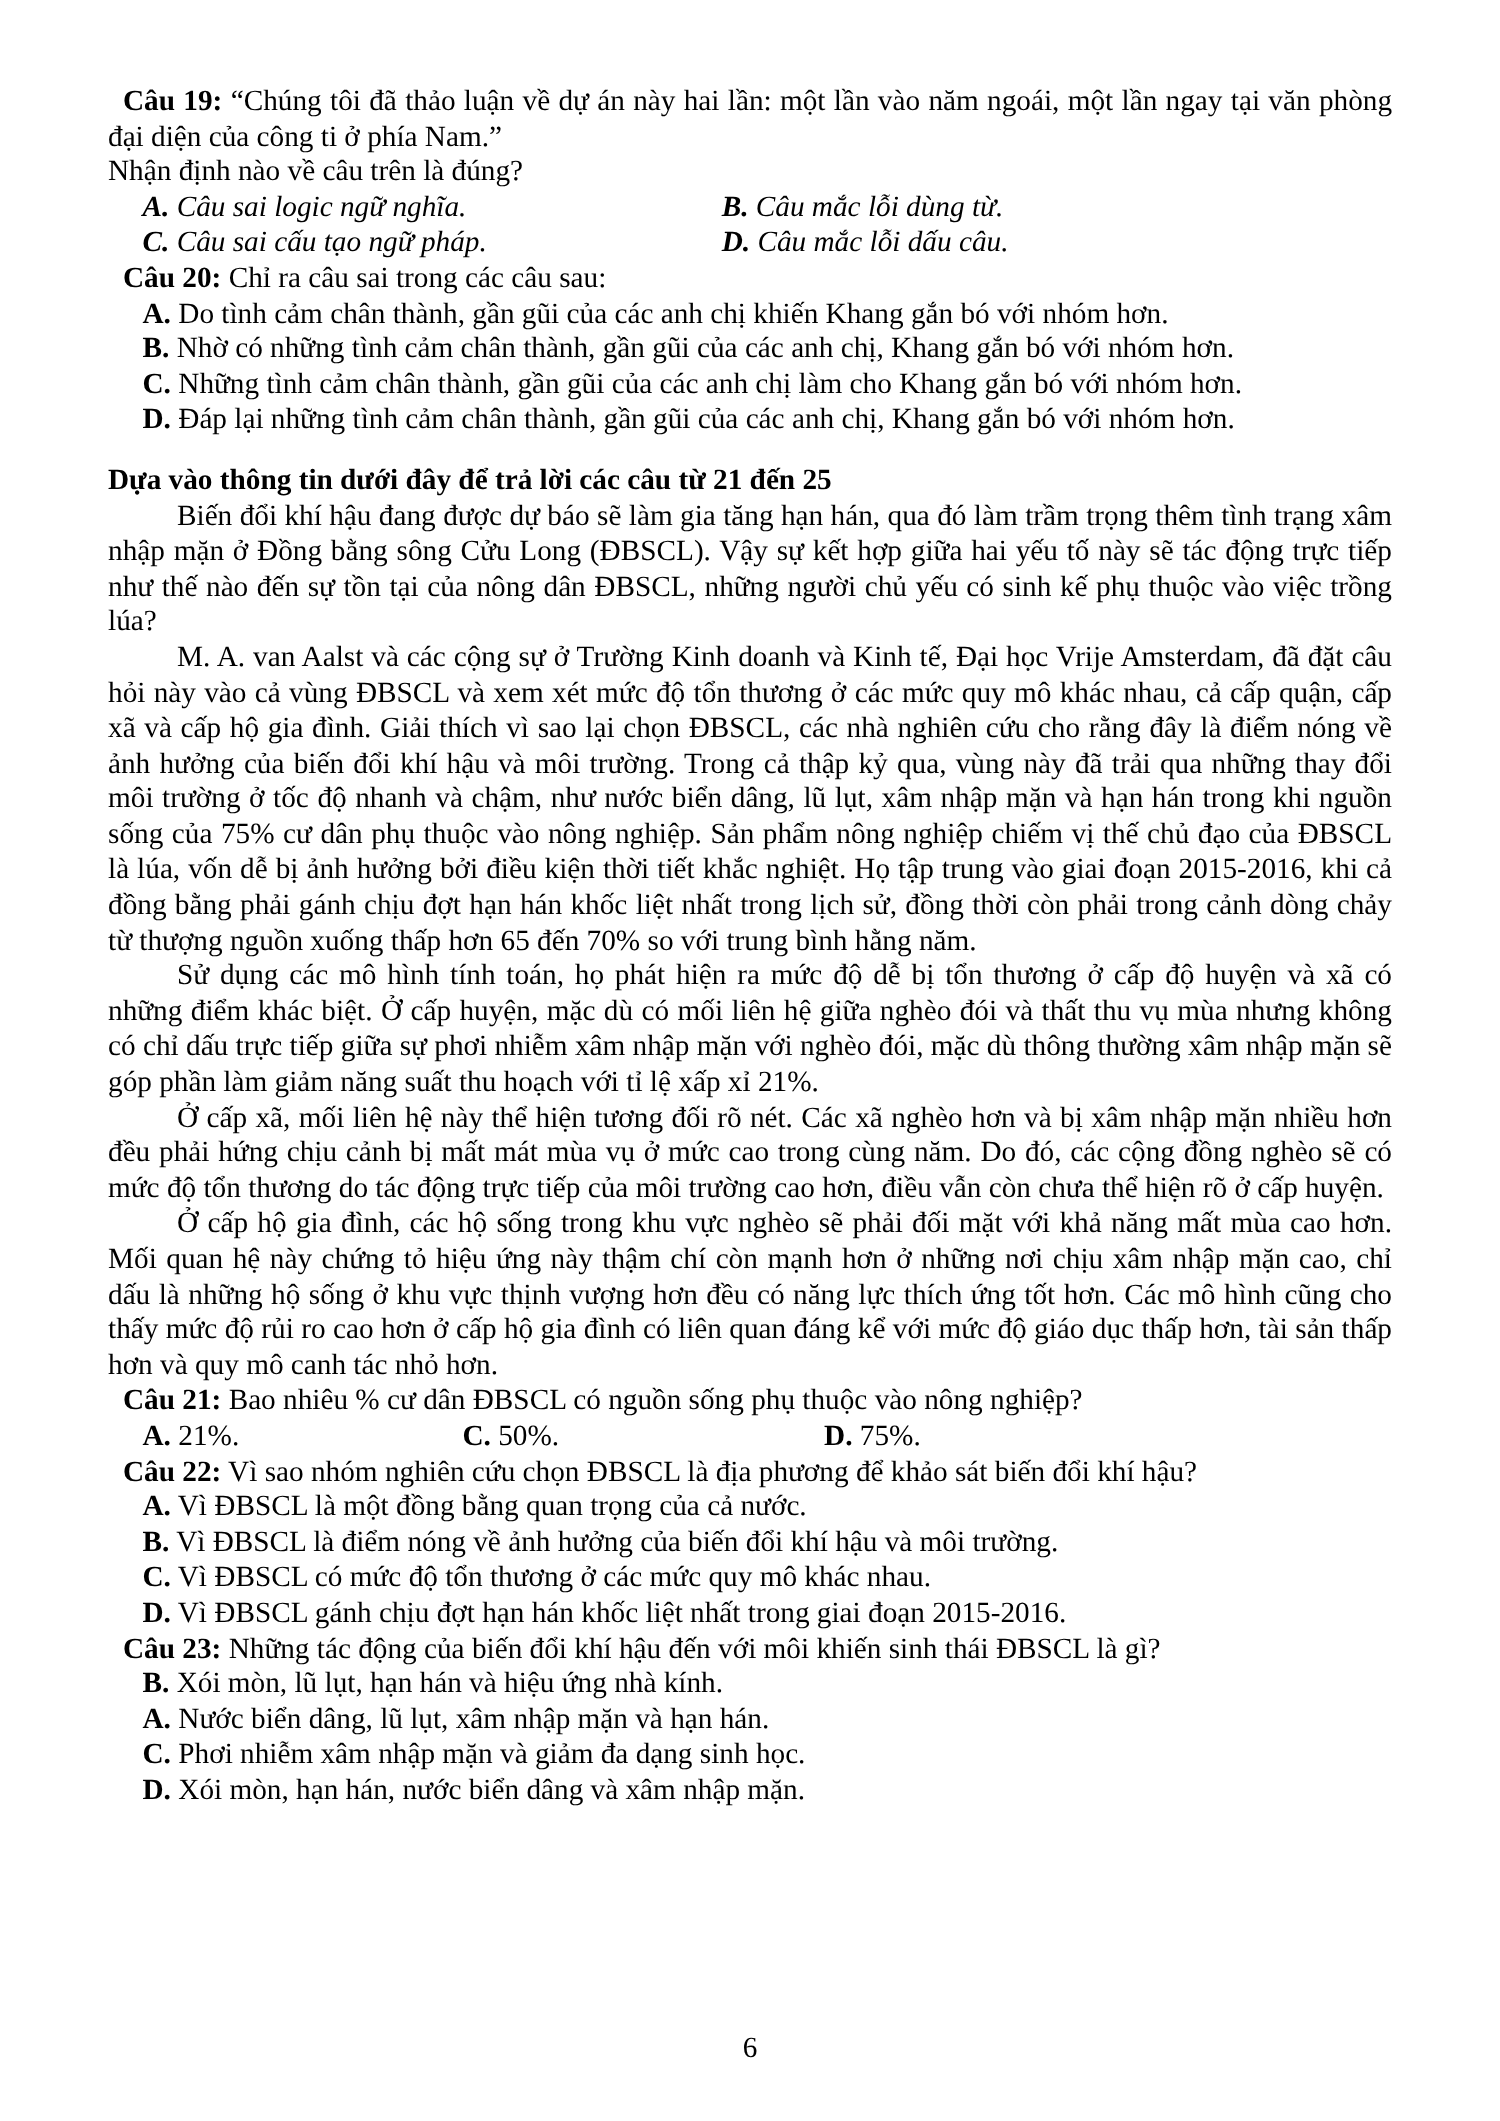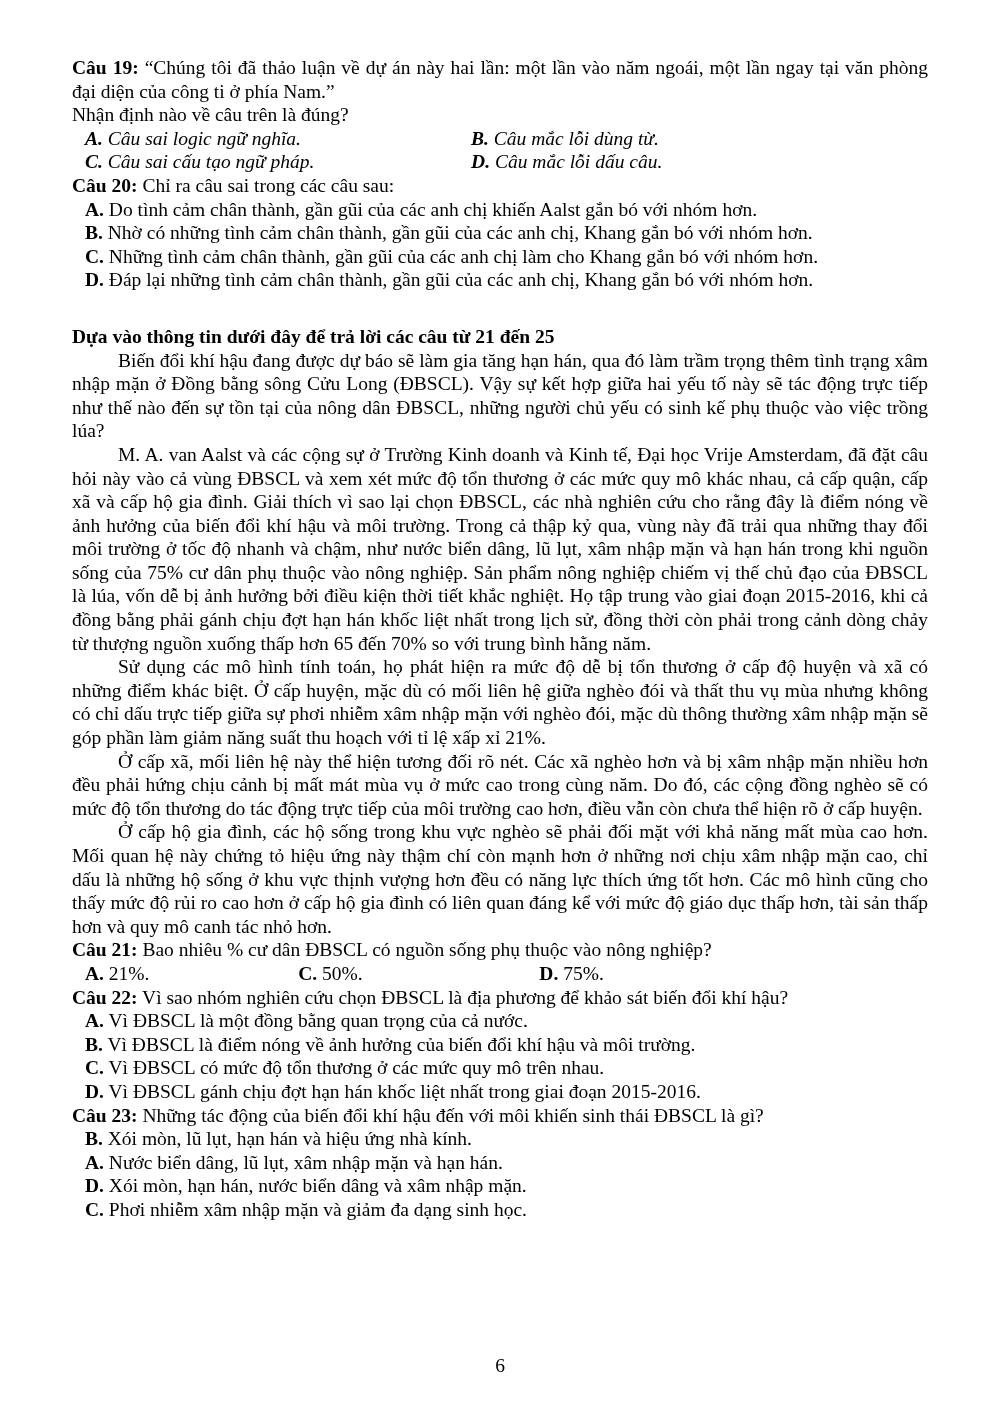--- a/index.html
+++ b/index.html
@@ -7,37 +7,37 @@
     width: 1000px; height: 1414px;
     background: #ffffff;
     color: #000000;
     font-family: "Liberation Serif", "DejaVu Serif", serif;
     font-size: 19.5px;
     line-height: 23.6px;
     position: relative;
   }
   .page { padding: 56px 72px 0 72px; }
   p { margin: 0; }
-  b, .bold { font-weight: bold; }
+  b, .bold { font-weight: bold; margin-left: 10px; }
   .just { text-align: justify; }
   .opt-indent { padding-left: 13px; }
   .opts2 {
     display: grid;
     grid-template-columns: 45.8% 1fr;
     padding-left: 13px;
     font-style: italic;
   }
   .opts4 {
     display: grid;
     grid-template-columns: 25.3% 28.6% 27.4% 1fr;
     padding-left: 13px;
   }
   .section-heading {
     font-weight: bold;
-    margin-top: 33px;
+    margin-top: 17px;
   }
   .para {
     text-align: justify;
     text-indent: 46px;
   }
   .attribution {
     text-align: right;
   }
   .page-number {
     position: absolute;
@@ -59,21 +59,21 @@
       <p><b>A.</b> <span>Câu sai logic ngữ nghĩa.</span></p>
       <p><b>B.</b> <span>Câu mắc lỗi dùng từ.</span></p>
       <p><b>C.</b> <span>Câu sai cấu tạo ngữ pháp.</span></p>
       <p><b>D.</b> <span>Câu mắc lỗi dấu câu.</span></p>
     </div>
   </div>
 
   <div>
     <p><b>Câu 20:</b> <span>Chỉ ra câu sai trong các câu sau:</span></p>
     <div class="opt-indent">
-      <p><b>A.</b> <span>Do tình cảm chân thành, gần gũi của các anh chị khiến Aalst gắn bó với nhóm hơn.</span></p>
+      <p><b>A.</b> <span>Do tình cảm chân thành, gần gũi của các anh chị khiến Khang gắn bó với nhóm hơn.</span></p>
       <p><b>B.</b> <span>Nhờ có những tình cảm chân thành, gần gũi của các anh chị, Khang gắn bó với nhóm hơn.</span></p>
       <p><b>C.</b> <span>Những tình cảm chân thành, gần gũi của các anh chị làm cho Khang gắn bó với nhóm hơn.</span></p>
       <p><b>D.</b> <span>Đáp lại những tình cảm chân thành, gần gũi của các anh chị, Khang gắn bó với nhóm hơn.</span></p>
     </div>
   </div>
 
   <div>
     <p class="section-heading">Dựa vào thông tin dưới đây để trả lời các câu từ 21 đến 25</p>
     <p class="para">Biến đổi khí hậu đang được dự báo sẽ làm gia tăng hạn hán, qua đó làm trầm trọng thêm tình trạng xâm nhập mặn ở Đồng bằng sông Cửu Long (ĐBSCL). Vậy sự kết hợp giữa hai yếu tố này sẽ tác động trực tiếp như thế nào đến sự tồn tại của nông dân ĐBSCL, những người chủ yếu có sinh kế phụ thuộc vào việc trồng lúa?</p>
     <p class="para">M. A. van Aalst và các cộng sự ở Trường Kinh doanh và Kinh tế, Đại học Vrije Amsterdam, đã đặt câu hỏi này vào cả vùng ĐBSCL và xem xét mức độ tổn thương ở các mức quy mô khác nhau, cả cấp quận, cấp xã và cấp hộ gia đình. Giải thích vì sao lại chọn ĐBSCL, các nhà nghiên cứu cho rằng đây là điểm nóng về ảnh hưởng của biến đổi khí hậu và môi trường. Trong cả thập kỷ qua, vùng này đã trải qua những thay đổi môi trường ở tốc độ nhanh và chậm, như nước biển dâng, lũ lụt, xâm nhập mặn và hạn hán trong khi nguồn sống của 75% cư dân phụ thuộc vào nông nghiệp. Sản phẩm nông nghiệp chiếm vị thế chủ đạo của ĐBSCL là lúa, vốn dễ bị ảnh hưởng bởi điều kiện thời tiết khắc nghiệt. Họ tập trung vào giai đoạn 2015-2016, khi cả đồng bằng phải gánh chịu đợt hạn hán khốc liệt nhất trong lịch sử, đồng thời còn phải trong cảnh dòng chảy từ thượng nguồn xuống thấp hơn 65 đến 70% so với trung bình hằng năm.</p>
@@ -89,30 +89,30 @@
       <p><b>C.</b> <span>50%.</span></p>
       <p><b>D.</b> <span>75%.</span></p>
     </div>
   </div>
 
   <div>
     <p><b>Câu 22:</b> <span>Vì sao nhóm nghiên cứu chọn ĐBSCL là địa phương để khảo sát biến đổi khí hậu?</span></p>
     <div class="opt-indent">
       <p><b>A.</b> <span>Vì ĐBSCL là một đồng bằng quan trọng của cả nước.</span></p>
       <p><b>B.</b> <span>Vì ĐBSCL là điểm nóng về ảnh hưởng của biến đổi khí hậu và môi trường.</span></p>
-      <p><b>C.</b> <span>Vì ĐBSCL có mức độ tổn thương ở các mức quy mô trên nhau.</span></p>
+      <p><b>C.</b> <span>Vì ĐBSCL có mức độ tổn thương ở các mức quy mô khác nhau.</span></p>
       <p><b>D.</b> <span>Vì ĐBSCL gánh chịu đợt hạn hán khốc liệt nhất trong giai đoạn 2015-2016.</span></p>
     </div>
   </div>
 
   <div>
     <p><b>Câu 23:</b> <span>Những tác động của biến đổi khí hậu đến với môi khiến sinh thái ĐBSCL là gì?</span></p>
     <div class="opt-indent">
       <p><b>B.</b> <span>Xói mòn, lũ lụt, hạn hán và hiệu ứng nhà kính.</span></p>
       <p><b>A.</b> <span>Nước biển dâng, lũ lụt, xâm nhập mặn và hạn hán.</span></p>
+      <p><b>C.</b> <span>Phơi nhiễm xâm nhập mặn và giảm đa dạng sinh học.</span></p>
       <p><b>D.</b> <span>Xói mòn, hạn hán, nước biển dâng và xâm nhập mặn.</span></p>
-      <p><b>C.</b> <span>Phơi nhiễm xâm nhập mặn và giảm đa dạng sinh học.</span></p>
     </div>
   </div>
 
 </div>
 
 <p class="page-number">6</p>
 
 </body></html>

